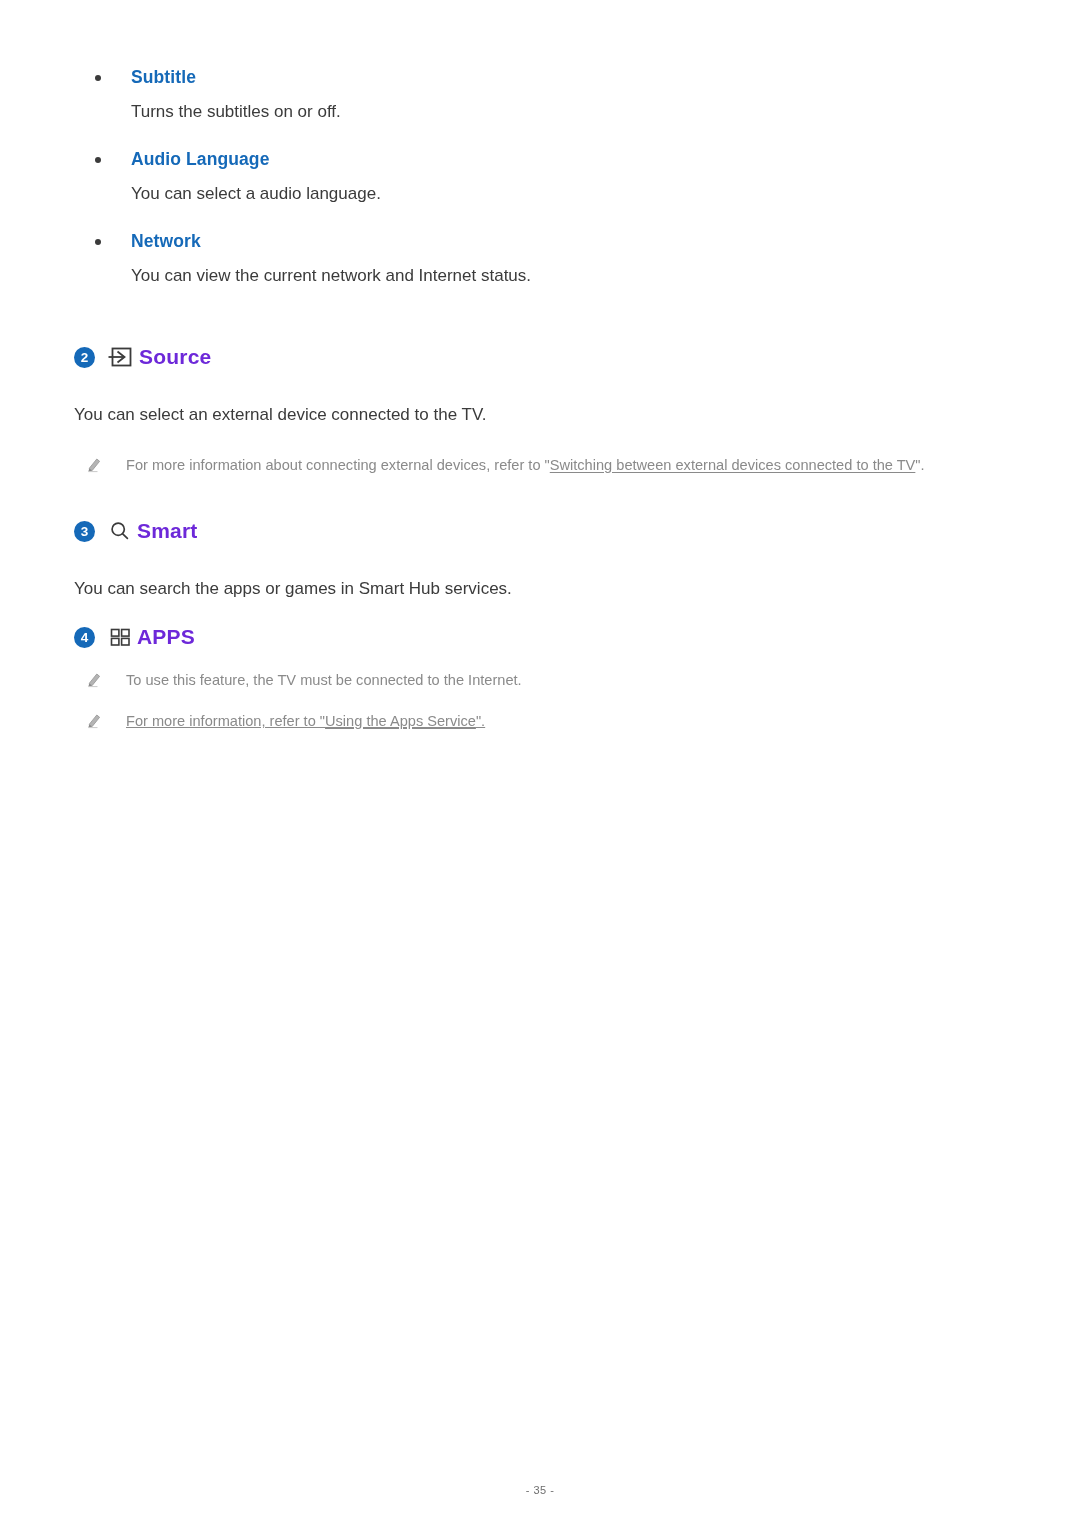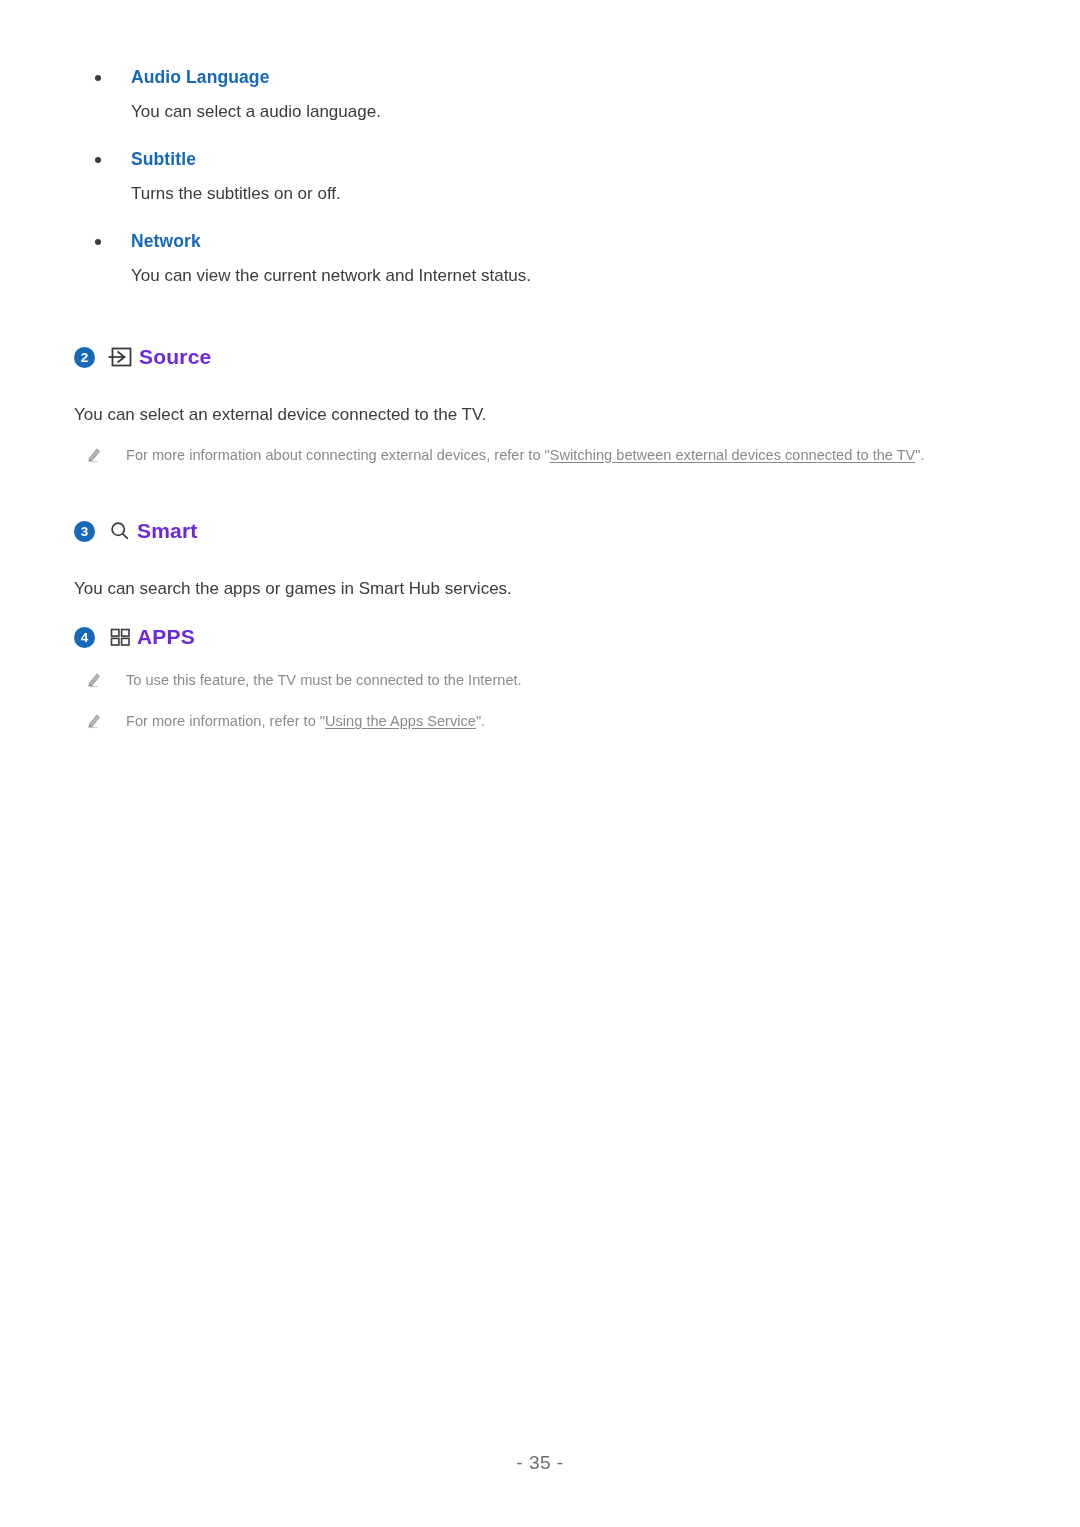--- a/index.html
+++ b/index.html
@@ -102,21 +102,21 @@
   .section-body {
     margin: 28px 0 0 0;
     font-size: 17px;
     line-height: 29px;
     color: #3b3b3b;
   }
 
   
   .note {
     position: relative;
-    margin-top: 14px;
+    margin-top: 24px;
     padding-left: 52px;
     font-size: 14.6px;
     line-height: 25px;
     color: #8a8a8a;
   }
   .note-icon {
     position: absolute;
     left: 12px;
     top: 3px;
     width: 17px;
@@ -125,45 +125,45 @@
   .note a, .note .lnk {
     color: #8a8a8a;
     text-decoration: underline;
     text-underline-offset: 2px;
   }
 
   
   .footer {
     position: absolute;
     left: 0;
-    top: 1452px;
+    top: 1484px;
     width: 1080px;
     text-align: center;
-    font-size: 19px;
+    font-size: 11px;
     color: #6e6e6e;
     letter-spacing: 0.5px;
   }
 </style>
 </head>
 <body>
 
 <div class="page">
 
   <div class="bullet-list">
+
+    <div class="bullet-item">
+      <span class="bullet-dot"></span>
+      <div class="bullet-title">Subtitle</div>
+      <div class="bullet-desc">Turns the subtitles on or off.</div>
+    </div>
 
     <div class="bullet-item">
       <span class="bullet-dot"></span>
       <div class="bullet-title">Audio Language</div>
       <div class="bullet-desc">You can select a audio language.</div>
-    </div>
-
-    <div class="bullet-item">
-      <span class="bullet-dot"></span>
-      <div class="bullet-title">Subtitle</div>
-      <div class="bullet-desc">Turns the subtitles on or off.</div>
     </div>
 
     <div class="bullet-item">
       <span class="bullet-dot"></span>
       <div class="bullet-title">Network</div>
       <div class="bullet-desc">You can view the current network and Internet status.</div>
     </div>
 
   </div>
 
@@ -225,21 +225,21 @@
       <span class="note-icon">
         <svg width="17" height="17" viewBox="0 0 17 17" fill="none">
           <path d="M3.2 12.4 L10.8 3.0 L13.6 5.3 L6.0 14.7 Z" fill="#b4b4b4" stroke="#9b9b9b" stroke-width="0.9"></path>
           <path d="M3.2 12.4 L2.4 15.4 L6.0 14.7 Z" fill="#8a8a8a"></path>
           <path d="M2.4 15.6 H11.5" stroke="#c9c9c9" stroke-width="1"></path>
         </svg>
       </span>
       <span><span>To use this feature, the TV must be connected to the Internet.</span></span>
     </div>
 
-    <div class="note" style="margin-top:16px;">
+    <div class="note" style="margin-top:16px;text-decoration:underline;">
       <span class="note-icon">
         <svg width="17" height="17" viewBox="0 0 17 17" fill="none">
           <path d="M3.2 12.4 L10.8 3.0 L13.6 5.3 L6.0 14.7 Z" fill="#b4b4b4" stroke="#9b9b9b" stroke-width="0.9"></path>
           <path d="M3.2 12.4 L2.4 15.4 L6.0 14.7 Z" fill="#8a8a8a"></path>
           <path d="M2.4 15.6 H11.5" stroke="#c9c9c9" stroke-width="1"></path>
         </svg>
       </span>
       <span><span>For more information, refer to "</span><span class="lnk">Using the Apps Service</span><span>".</span></span>
     </div>
   </div>

